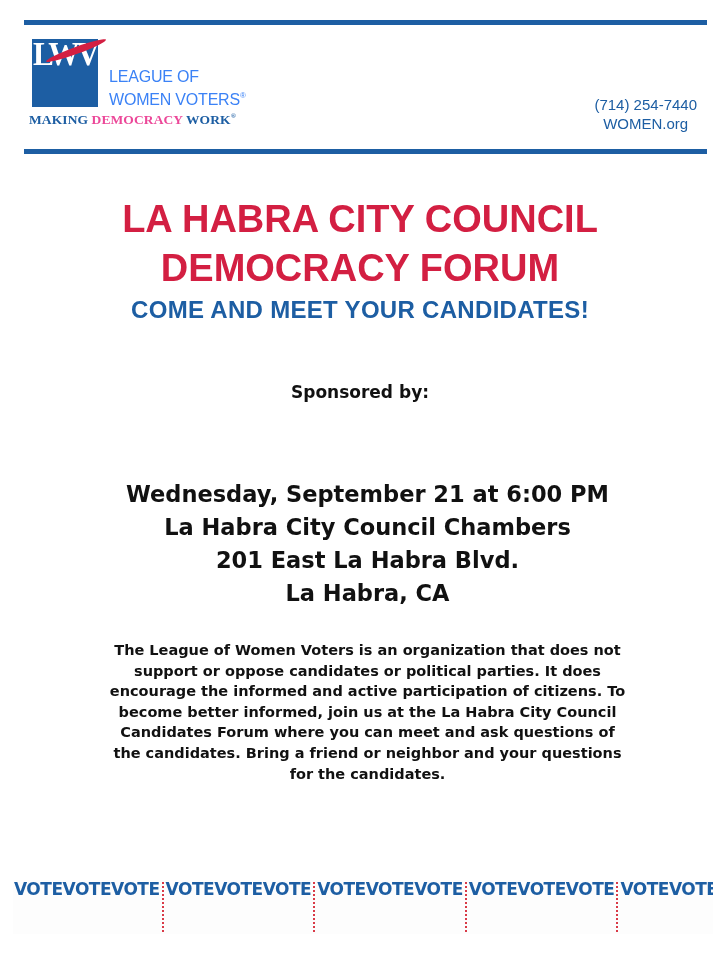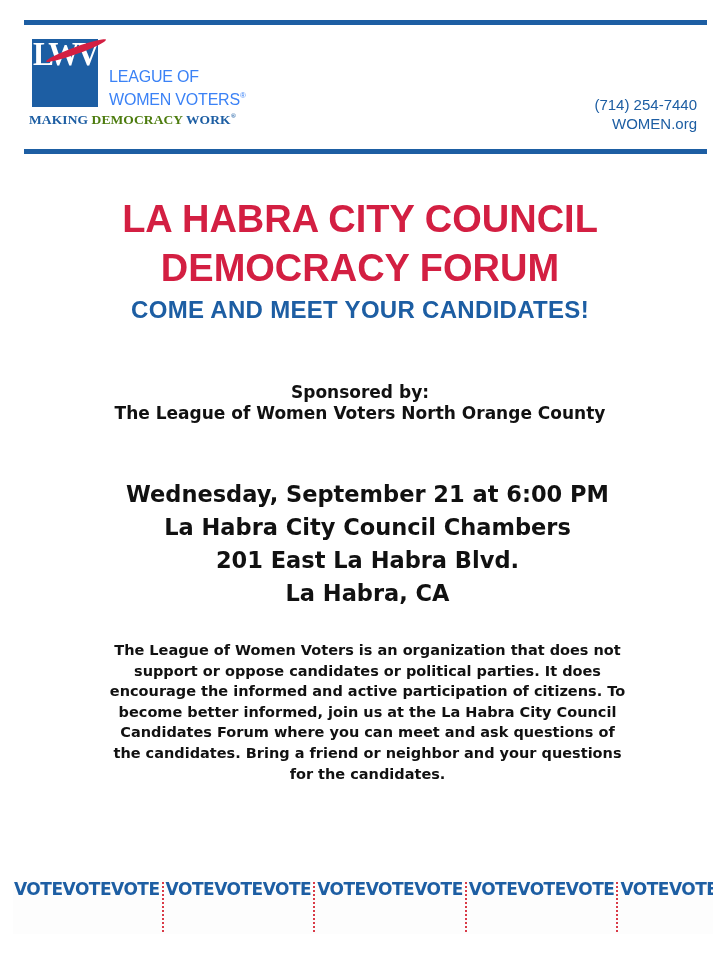--- a/index.html
+++ b/index.html
@@ -9,24 +9,24 @@
   .rule { position: absolute; left: 24px; width: 683px; height: 5px; background: #1d5ea3; }
   .rule.top { top: 20px; }
   .rule.bottom { top: 149px; }
 
   .logo-box { position: absolute; left: 32px; top: 39px; width: 66px; height: 68px; background: #1d5ea3; overflow: hidden; }
   .logo-letters { position: absolute; left: 1px; top: -3px; font-family: "Liberation Serif", serif; font-weight: bold; font-size: 33px; color: #ffffff; letter-spacing: -3px; transform: scaleX(0.95); transform-origin: left; }
   .logo-swoosh { position: absolute; left: 46px; top: 58px; width: 64px; height: 7px; background: #d31f42; border-radius: 50%; transform: rotate(-20deg); transform-origin: left center; }
   .logo-name { position: absolute; left: 109px; top: 67px; font-family: Liberation Sans, sans-serif; font-size: 16px; line-height: 19px; color: #3b82f6; letter-spacing: -0.2px; }
   .logo-name sup { font-size: 8px; vertical-align: 7px; }
   .tagline { position: absolute; left: 29px; top: 112px; font-family: "Liberation Serif", serif; font-weight: bold; font-size: 13.5px; color: #1d5ea3; letter-spacing: 0.1px; }
-  .tagline .red { color: #4d7c0f; margin-top: 26px; }
+  .tagline .red { color: #ec4899; margin-top: 26px; }
   .tagline sup { font-size: 7px; vertical-align: 6px; }
 
-  .contact { position: absolute; right: 23px; top: 95px; text-align: right; color: #1d5ea3; font-size: 15px; line-height: 19px; }
+  .contact { position: absolute; right: 23px; top: 95px; text-align: center; color: #1d5ea3; font-size: 15px; line-height: 19px; }
   .contact div { white-space: nowrap; }
 
   .title { position: absolute; left: 0; width: 720px; text-align: center; color: #d31f42; font-weight: bold; font-size: 38px; line-height: 44px; letter-spacing: 0px; }
   .title.l1 { top: 197px; }
   .title.l2 { top: 246px; }
   .subtitle { position: absolute; left: 0; width: 720px; top: 296px; text-align: center; color: #1d5ea3; font-weight: bold; font-size: 24px; letter-spacing: 0.3px; }
 
   .sponsor { position: absolute; left: 0; width: 720px; top: 382px; text-align: center; font-family: "DejaVu Sans", sans-serif; font-weight: bold; font-size: 17px; line-height: 21px; color: #111; }
   .event { position: absolute; left: 0; width: 735px; top: 478px; text-align: center; font-family: "DejaVu Sans", sans-serif; font-weight: bold; font-size: 22.5px; line-height: 33px; color: #111; }
   .blurb { position: absolute; left: 0; width: 735px; top: 640px; text-align: center; font-family: "DejaVu Sans", sans-serif; font-weight: bold; font-size: 14.5px; line-height: 20.6px; color: #111; }
@@ -59,21 +59,20 @@
 </div>
 
 <div class="rule bottom"></div>
 
 <div class="title l1">LA HABRA CITY COUNCIL</div>
 <div class="title l2">DEMOCRACY FORUM</div>
 <div class="subtitle">COME AND MEET YOUR CANDIDATES!</div>
 
 <div class="sponsor">
   <div>Sponsored by:</div>
-  <div>The League of Women Voters North Orange County</div>
 </div>
 
 <div class="event">
   <div>Wednesday, September 21 at 6:00 PM</div>
   <div>La Habra City Council Chambers</div>
   <div>201 East La Habra Blvd.</div>
   <div>La Habra, CA</div>
 </div>
 
 <div class="blurb">

